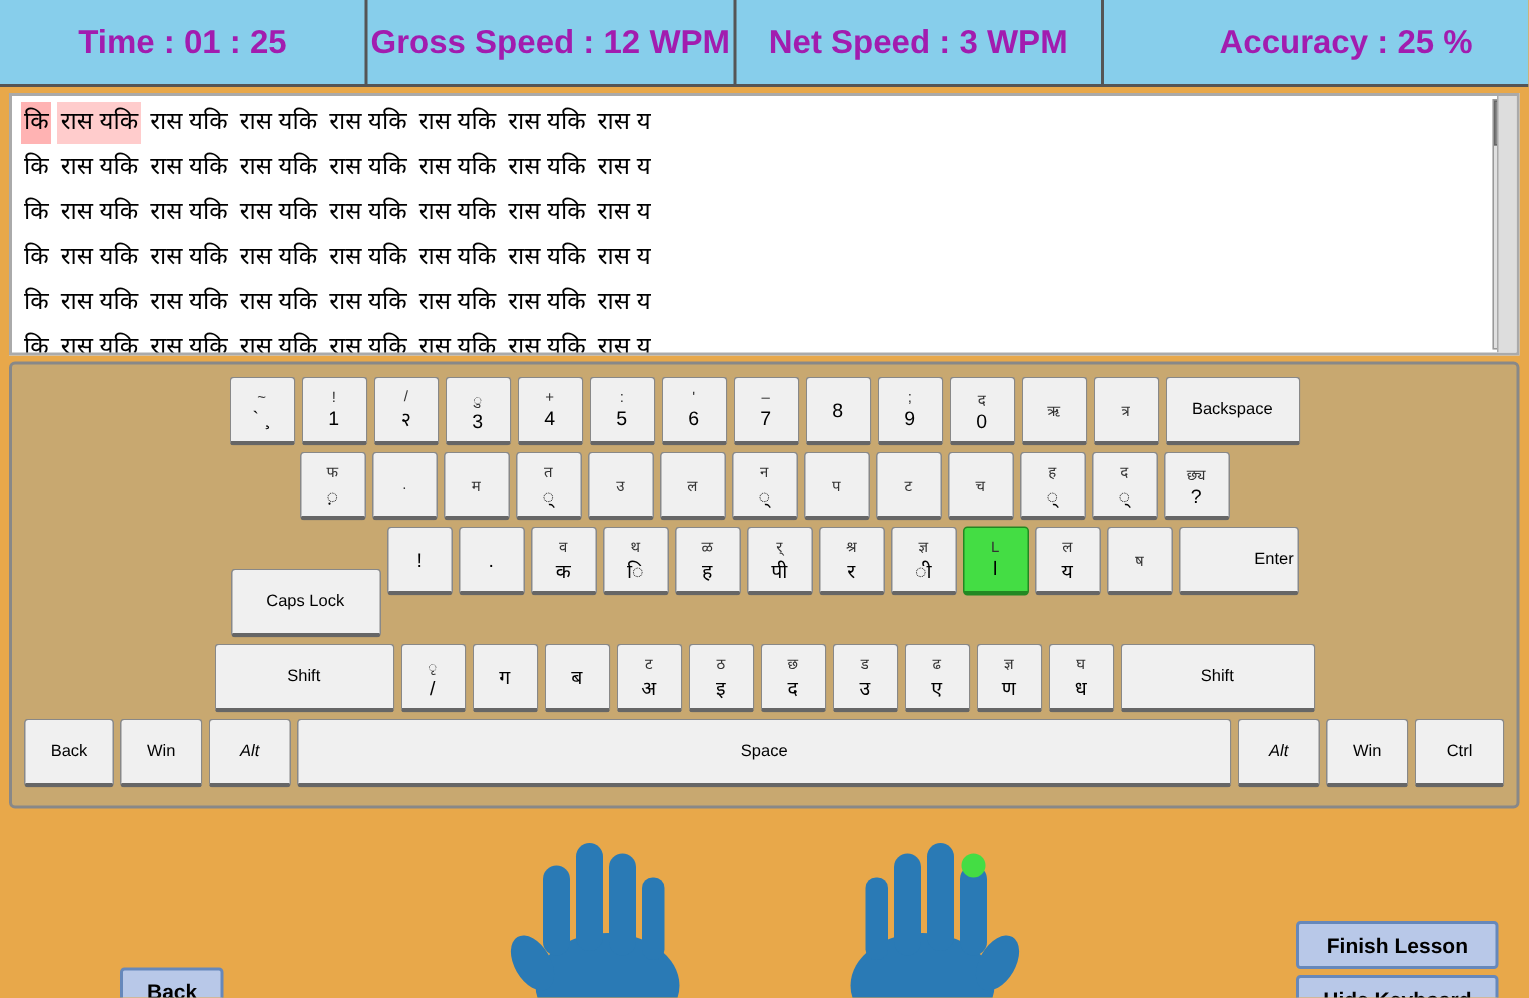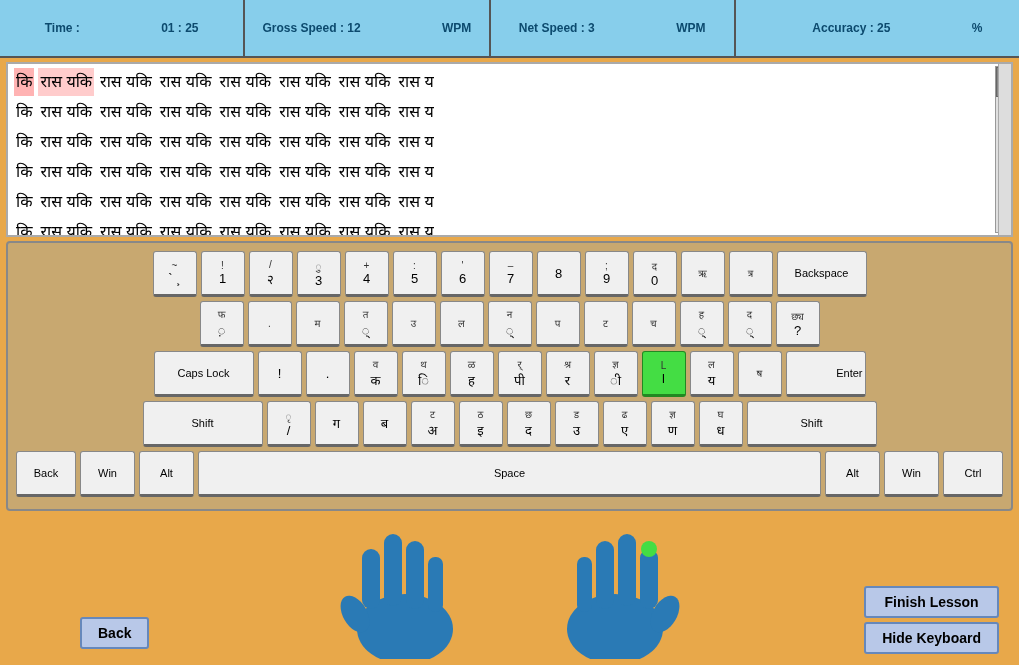--- a/index.html
+++ b/index.html
@@ -19,24 +19,23 @@
       height: 58px;
       align-items: center;
     }
     .stat-block {
       flex: 1;
       display: flex;
       align-items: center;
       justify-content: center;
       border-right: 2px solid #555;
       height: 100%;
-      font-size: 12px;
+      font-size: 22px;
       font-weight: bold;
-      color: #0c4a6e;
-      gap: 39px;
+      color: #a21caf;
     }
     .stat-block:last-child { border-right: none; margin-left: 40px; }
 
     
     #text-area {
       background: #fff;
       border: 2px solid #aaa;
       margin: 4px 6px;
       height: 175px;
       overflow: hidden;
@@ -97,29 +96,29 @@
       align-items: center;
       justify-content: center;
       font-size: 11px;
       color: #000;
       cursor: pointer;
       text-align: center;
       padding: 2px;
       position: relative;
     }
     .key.wide-tab { min-width: 80px; }
-    .key.wide-caps { min-width: 100px; }
+    .key.wide-caps { min-width: 100px; margin-top: 28px; }
     .key.wide-shift { min-width: 120px; }
     .key.wide-shift-r { min-width: 130px; }
     .key.wide-backspace { min-width: 90px; }
     .key.wide-enter { min-width: 80px; align-items: flex-end; }
     .key.wide-space { flex: 1; min-width: 300px; }
     .key.wide-ctrl { min-width: 60px; }
     .key.wide-win { min-width: 55px; }
-    .key.wide-alt { min-width: 55px; }
+    .key.wide-alt { min-width: 55px; font-style: italic; }
     .key.green { background: #44dd44; border-color: #228822; }
     .key-top { font-size: 10px; color: #333; }
     .key-bottom { font-size: 13px; }
     .btn {
       background: #b8c8e8;
       border: 2px solid #6688bb;
       border-radius: 3px;
       padding: 6px 16px;
       font-size: 14px;
       font-weight: bold;

